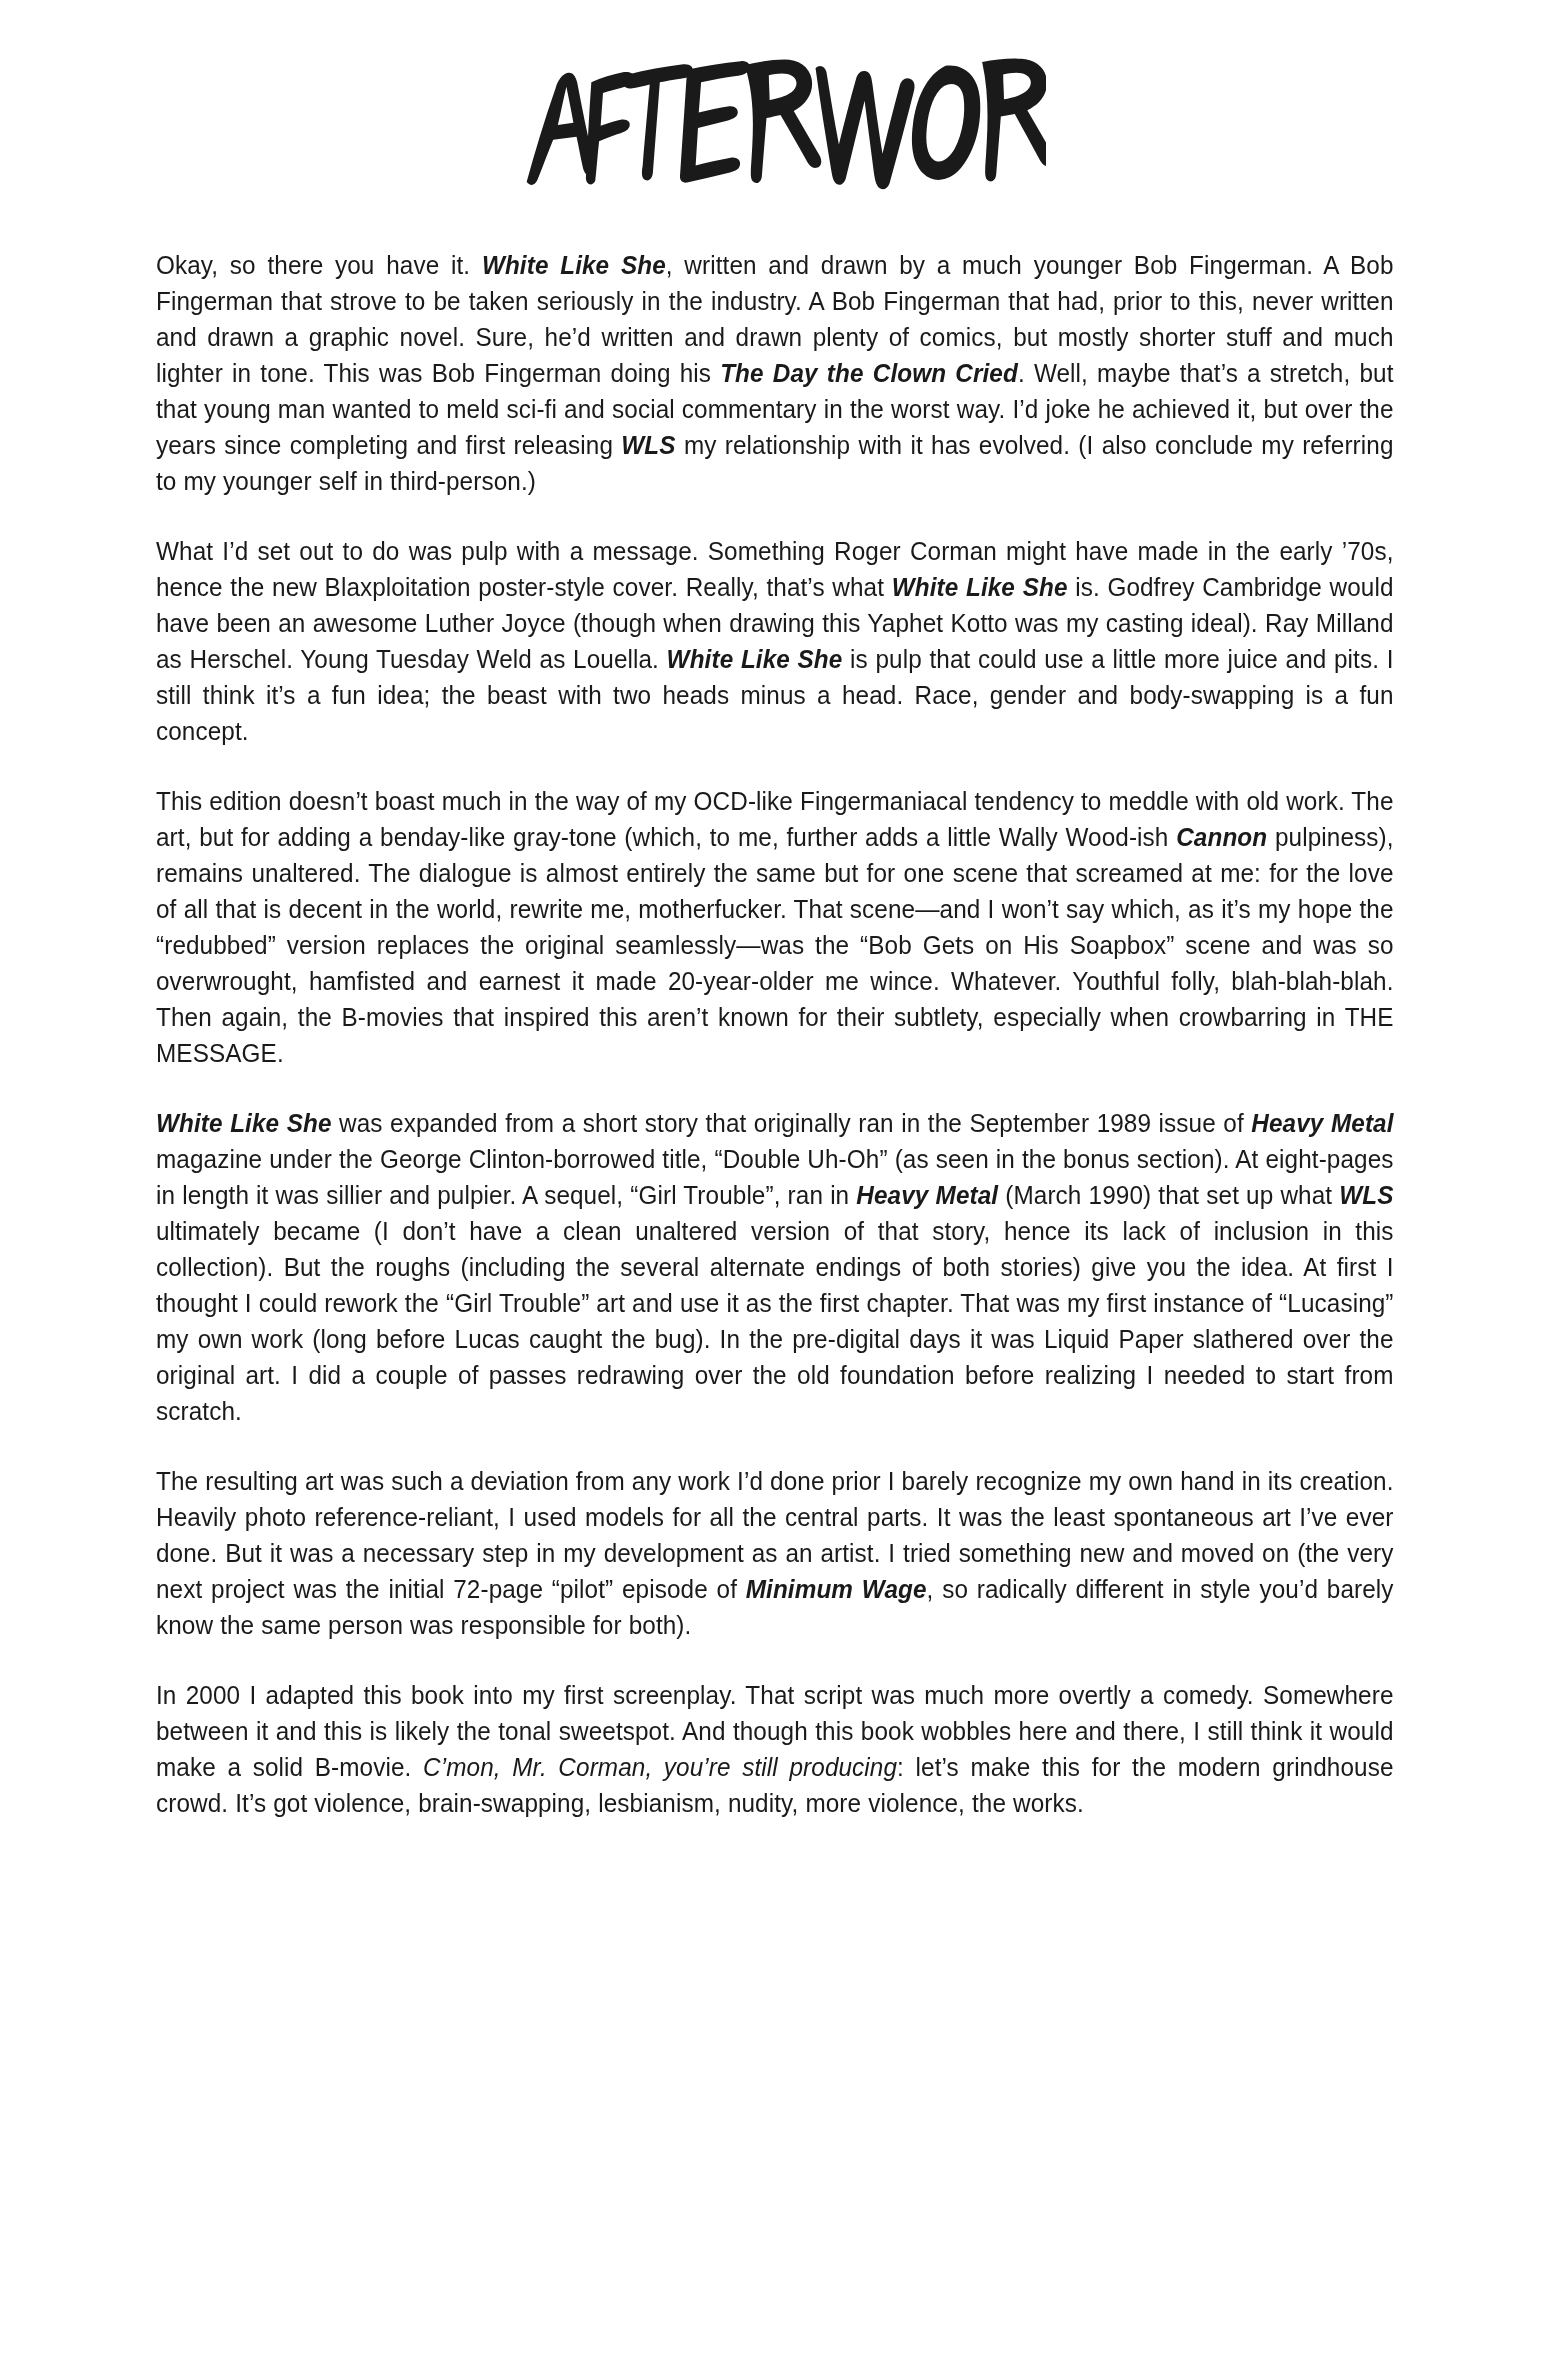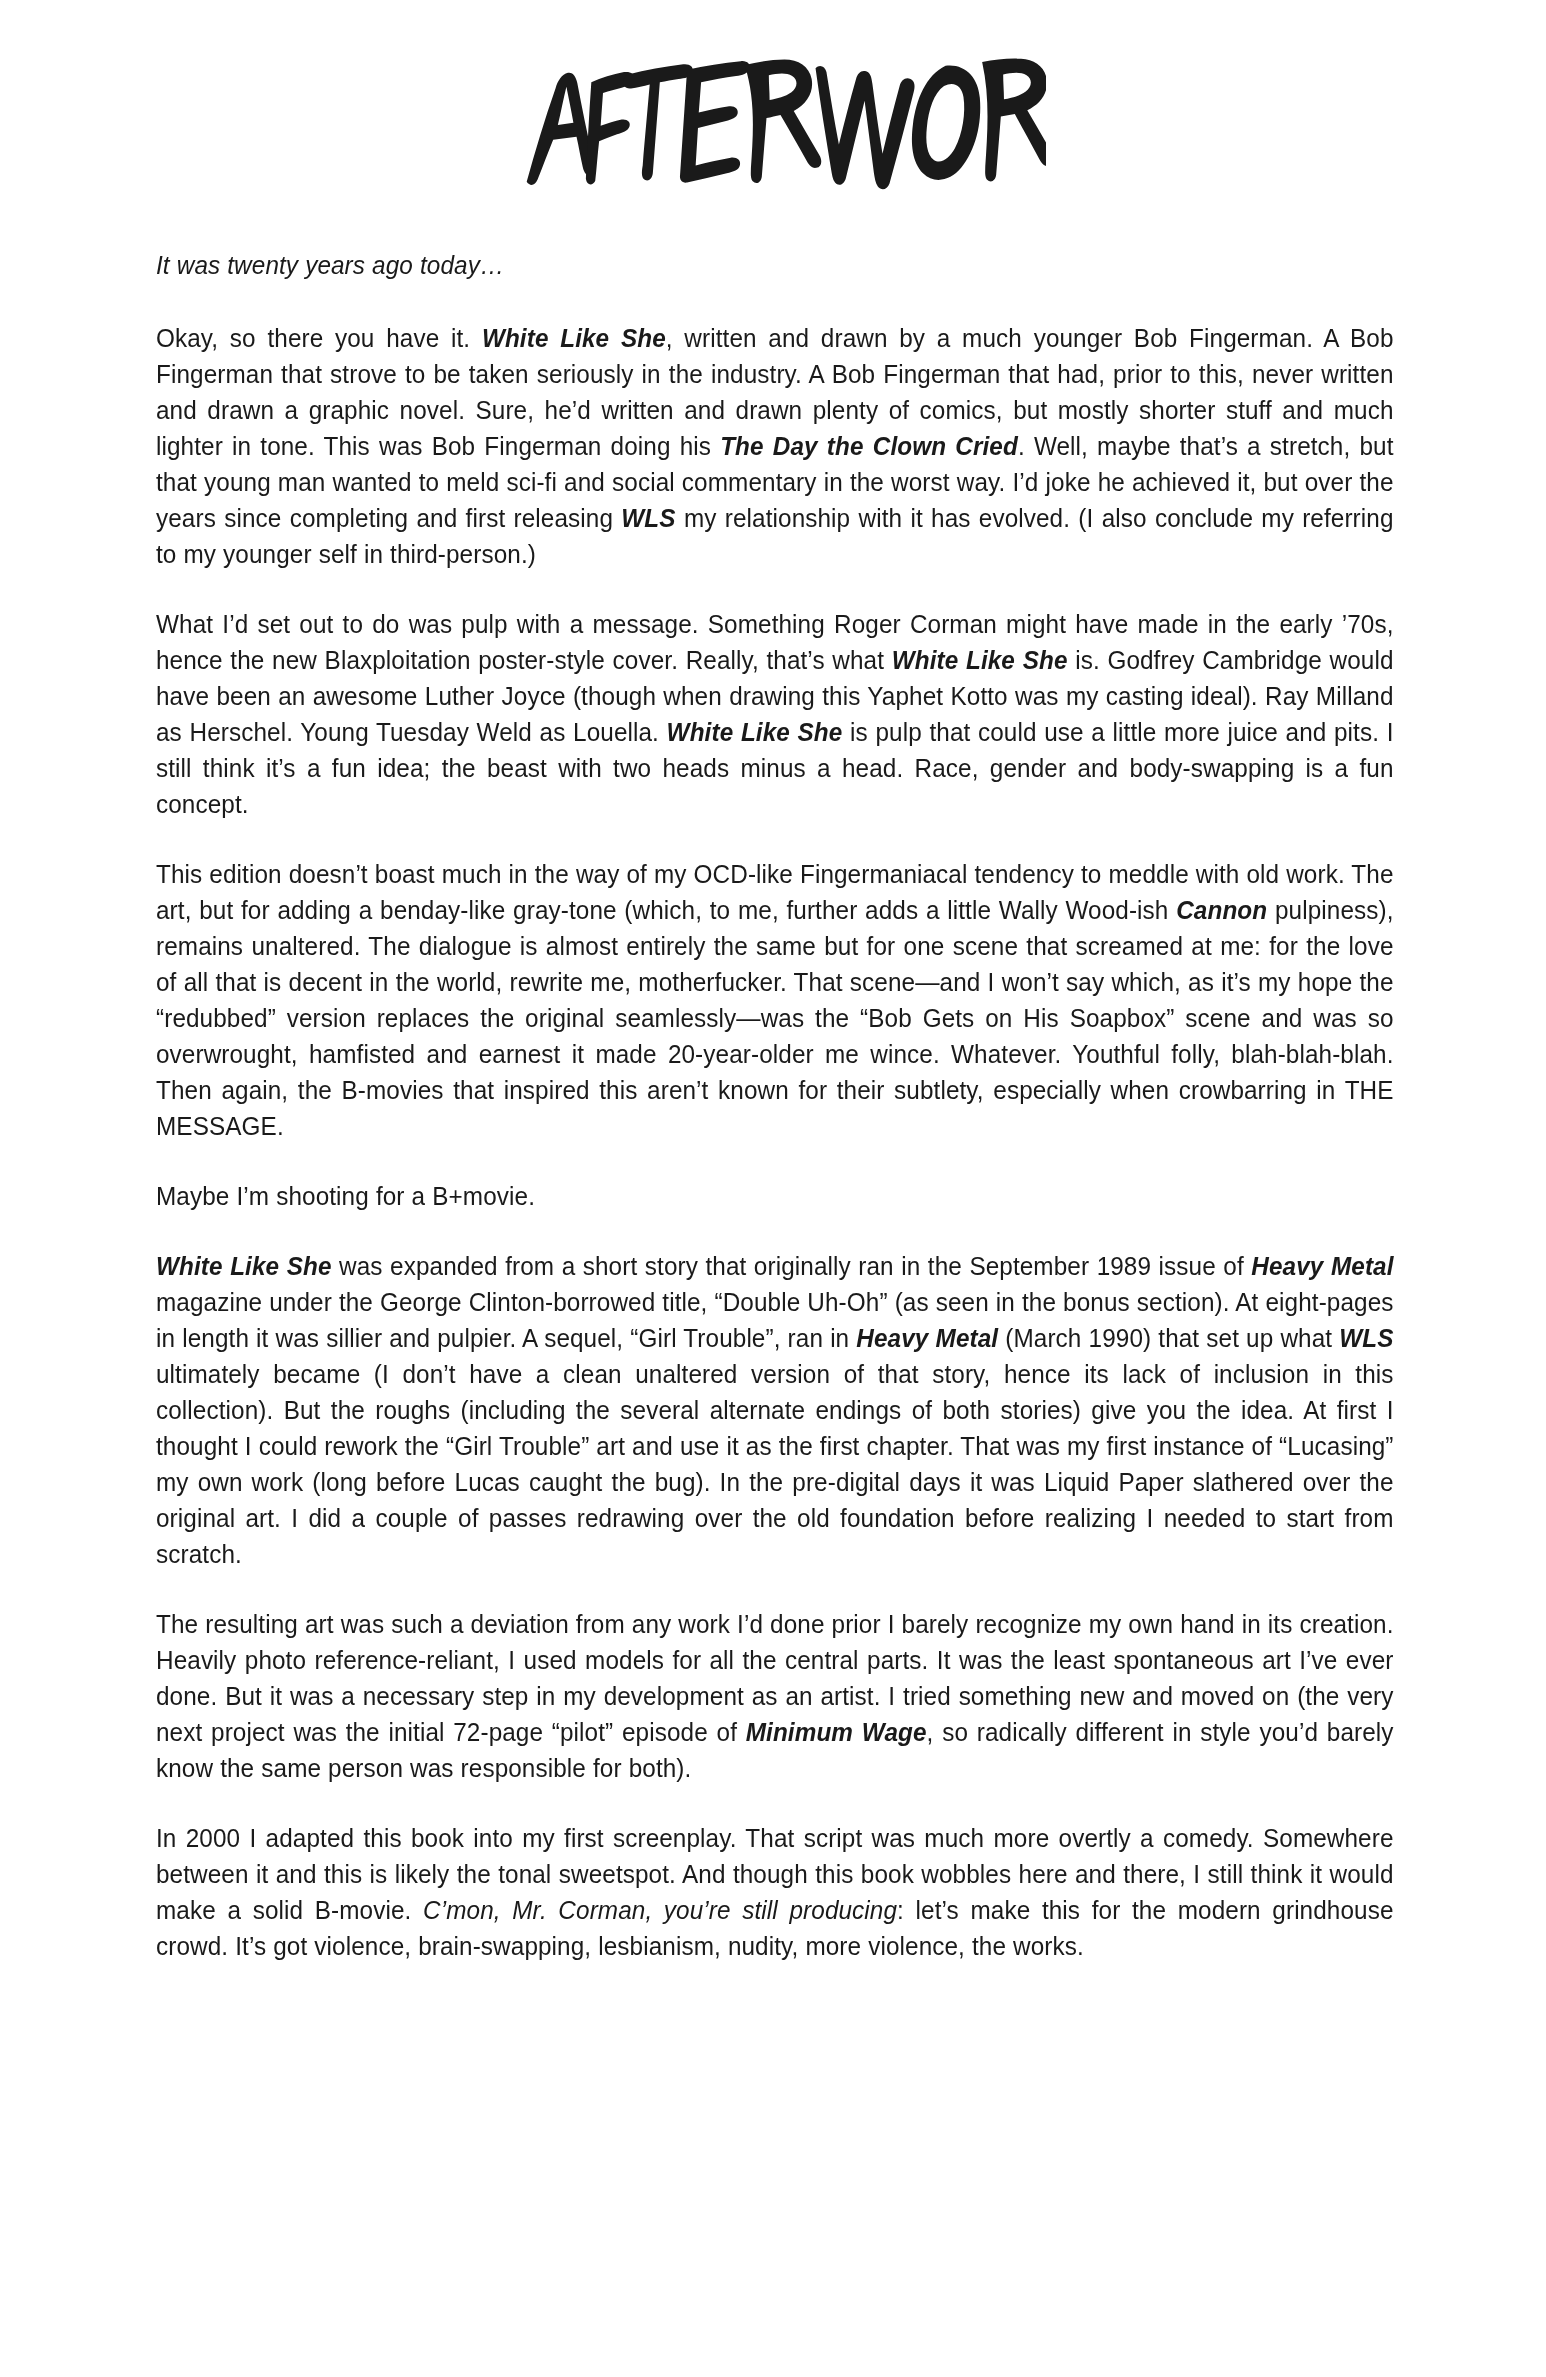--- a/index.html
+++ b/index.html
@@ -148,35 +148,29 @@
         <path d="M706 11 C 726 8, 747 6, 765 12 C 790 20, 803 44, 802 74 C 801 108, 787 138, 763 153
                  C 746 164, 726 165, 711 160 C 705 158, 703 152, 704 145 C 707 100, 710 56, 706 11 Z
                  M 733 37 C 731 74, 729 111, 727 138 C 739 139, 751 134, 760 123 C 774 106, 780 79, 777 57
                  C 774 39, 760 31, 744 33 C 740 34, 736 35, 733 37 Z"></path>
       </g>
     </svg>
 
   </div>
 
   <div class="body-column">
-    <p class="para epigraph">
-      <span class="squeeze">It was twenty years ago today…</span>
-    </p>
     <div id="paragraph-host">
         <p class="para">
           <span class="squeeze"><span>Okay, so there you have it. </span><em class="title-ref">White Like She</em><span>, written and drawn by a much younger Bob Fingerman. A Bob Fingerman that strove to be taken seriously in the industry. A Bob Fingerman that had, prior to this, never written and drawn a graphic novel. Sure, he’d written and drawn plenty of comics, but mostly shorter stuff and much lighter in tone. This was Bob Fingerman doing his </span><em class="title-ref">The Day the Clown Cried</em><span>. Well, maybe that’s a stretch, but that young man wanted to meld sci-fi and social commentary in the worst way. I’d joke he achieved it, but over the years since completing and first releasing </span><em class="title-ref">WLS</em><span> my relationship with it has evolved. (I also conclude my referring to my younger self in third-person.)</span></span>
         </p>
         <p class="para">
           <span class="squeeze"><span>What I’d set out to do was pulp with a message. Something Roger Corman might have made in the early ’70s, hence the new Blaxploitation poster-style cover. Really, that’s what </span><em class="title-ref">White Like She</em><span> is. Godfrey Cambridge would have been an awesome Luther Joyce (though when drawing this Yaphet Kotto was my casting ideal). Ray Milland as Herschel. Young Tuesday Weld as Louella. </span><em class="title-ref">White Like She</em><span> is pulp that could use a little more juice and pits. I still think it’s a fun idea; the beast with two heads minus a head. Race, gender and body-swapping is a fun concept.</span></span>
         </p>
         <p class="para">
           <span class="squeeze"><span>This edition doesn’t boast much in the way of my OCD-like Fingermaniacal tendency to meddle with old work. The art, but for adding a benday-like gray-tone (which, to me, further adds a little Wally Wood-ish </span><em class="title-ref">Cannon</em><span> pulpiness), remains unaltered. The dialogue is almost entirely the same but for one scene that screamed at me: for the love of all that is decent in the world, rewrite me, motherfucker. That scene—and I won’t say which, as it’s my hope the “redubbed” version replaces the original seamlessly—was the “Bob Gets on His Soapbox” scene and was so overwrought, hamfisted and earnest it made 20-year-older me wince. Whatever. Youthful folly, blah-blah-blah. Then again, the B-movies that inspired this aren’t known for their subtlety, especially when crowbarring in THE MESSAGE.</span></span>
-        </p>
-        <p class="para short">
-          <span class="squeeze"><span>Maybe I’m shooting for a B+movie.</span></span>
         </p>
         <p class="para">
           <span class="squeeze"><em class="title-ref">White Like She</em><span> was expanded from a short story that originally ran in the September 1989 issue of </span><em class="title-ref">Heavy Metal</em><span> magazine under the George Clinton-borrowed title, “Double Uh-Oh” (as seen in the bonus section). At eight-pages in length it was sillier and pulpier. A sequel, “Girl Trouble”, ran in </span><em class="title-ref">Heavy Metal</em><span> (March 1990) that set up what </span><em class="title-ref">WLS</em><span> ultimately became (I don’t have a clean unaltered version of that story, hence its lack of inclusion in this collection). But the roughs (including the several alternate endings of both stories) give you the idea. At first I thought I could rework the “Girl Trouble” art and use it as the first chapter. That was my first instance of “Lucasing” my own work (long before Lucas caught the bug). In the pre-digital days it was Liquid Paper slathered over the original art. I did a couple of passes redrawing over the old foundation before realizing I needed to start from scratch.</span></span>
         </p>
         <p class="para">
           <span class="squeeze"><span>The resulting art was such a deviation from any work I’d done prior I barely recognize my own hand in its creation. Heavily photo reference-reliant, I used models for all the central parts. It was the least spontaneous art I’ve ever done. But it was a necessary step in my development as an artist. I tried something new and moved on (the very next project was the initial 72-page “pilot” episode of </span><em class="title-ref">Minimum Wage</em><span>, so radically different in style you’d barely know the same person was responsible for both).</span></span>
         </p>
         <p class="para">
           <span class="squeeze"><span>In 2000 I adapted this book into my first screenplay. That script was much more overtly a comedy. Somewhere between it and this is likely the tonal sweetspot. And though this book wobbles here and there, I still think it would make a solid B-movie. </span><em class="plain-italic">C’mon, Mr. Corman, you’re still producing</em><span>: let’s make this for the modern grindhouse crowd. It’s got violence, brain-swapping, lesbianism, nudity, more violence, the works.</span></span>
         </p>

